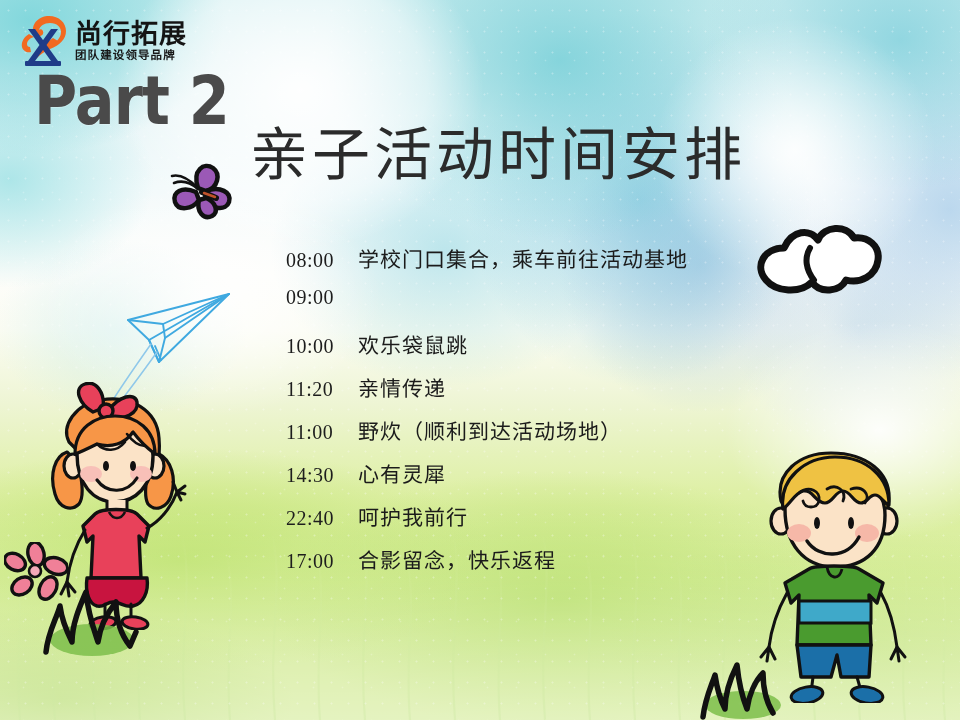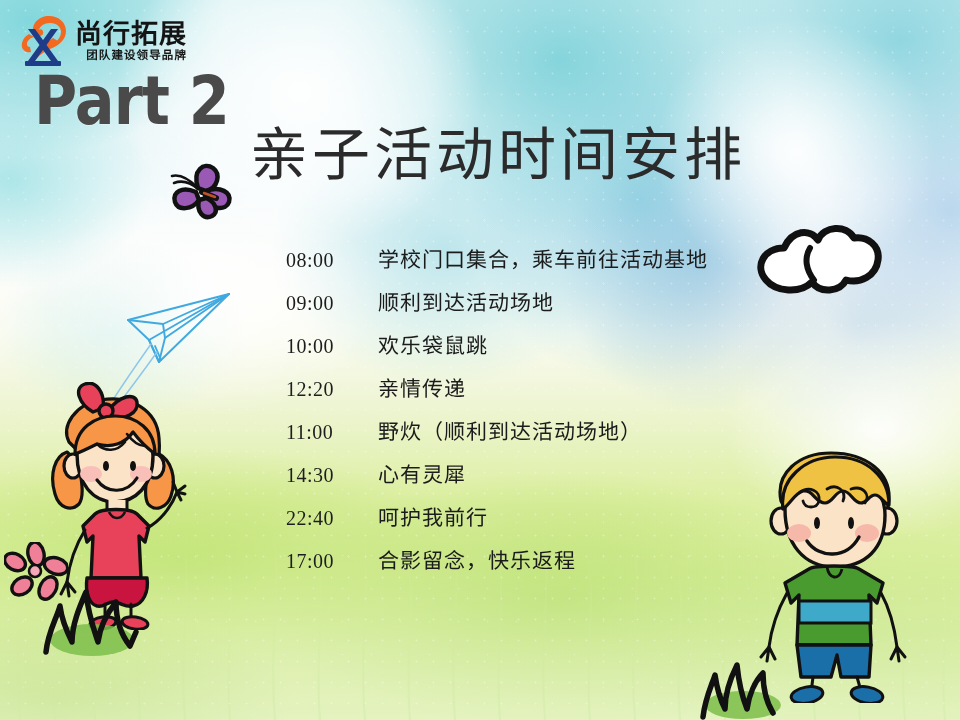--- a/index.html
+++ b/index.html
@@ -99,21 +99,20 @@
     white-space: nowrap;
   }
   .logo-tagline {
     margin-top: 3px;
     font-family: "DejaVu Sans", "Liberation Sans", sans-serif;
     font-size: 11.5px;
     font-weight: bold;
     color: #171717;
     letter-spacing: 1.1px;
     white-space: nowrap;
-    text-align: right;
   }
 
   
   .part-label {
     position: absolute;
     left: 34px; top: 68px;
     font-family: "DejaVu Sans", "Liberation Sans", sans-serif;
     font-size: 67px;
     font-weight: bold;
     color: #4a4a4a;
@@ -140,21 +139,20 @@
   .schedule {
     position: absolute;
     left: 286px; top: 243px;
     display: flex;
     flex-direction: column;
   }
   .sched-row {
     display: flex;
     align-items: baseline;
     height: 43px;
-    gap: 20px;
   }
   .sched-time {
     width: 72px;
     flex: none;
     font-family: "Liberation Serif", "DejaVu Serif", serif;
     font-size: 20px;
     color: #1d1d1d;
     letter-spacing: .5px;
   }
   .sched-text {
@@ -249,28 +247,27 @@
 
   <div class="slide-title">亲子活动时间安排</div>
 
   <div class="schedule">
     <div class="sched-row">
       <span class="sched-time">08:00</span>
       <span class="sched-text">学校门口集合，乘车前往活动基地</span>
     </div>
     <div class="sched-row">
       <span class="sched-time">09:00</span>
-      <span class="sched-text">顺利到达活动场地</span>
     </div>
     <div class="sched-row">
       <span class="sched-time">10:00</span>
       <span class="sched-text">欢乐袋鼠跳</span>
     </div>
     <div class="sched-row">
-      <span class="sched-time">12:20</span>
+      <span class="sched-time">11:20</span>
       <span class="sched-text">亲情传递</span>
     </div>
     <div class="sched-row">
       <span class="sched-time">11:00</span>
       <span class="sched-text">野炊（顺利到达活动场地）</span>
     </div>
     <div class="sched-row">
       <span class="sched-time">14:30</span>
       <span class="sched-text">心有灵犀</span>
     </div>

